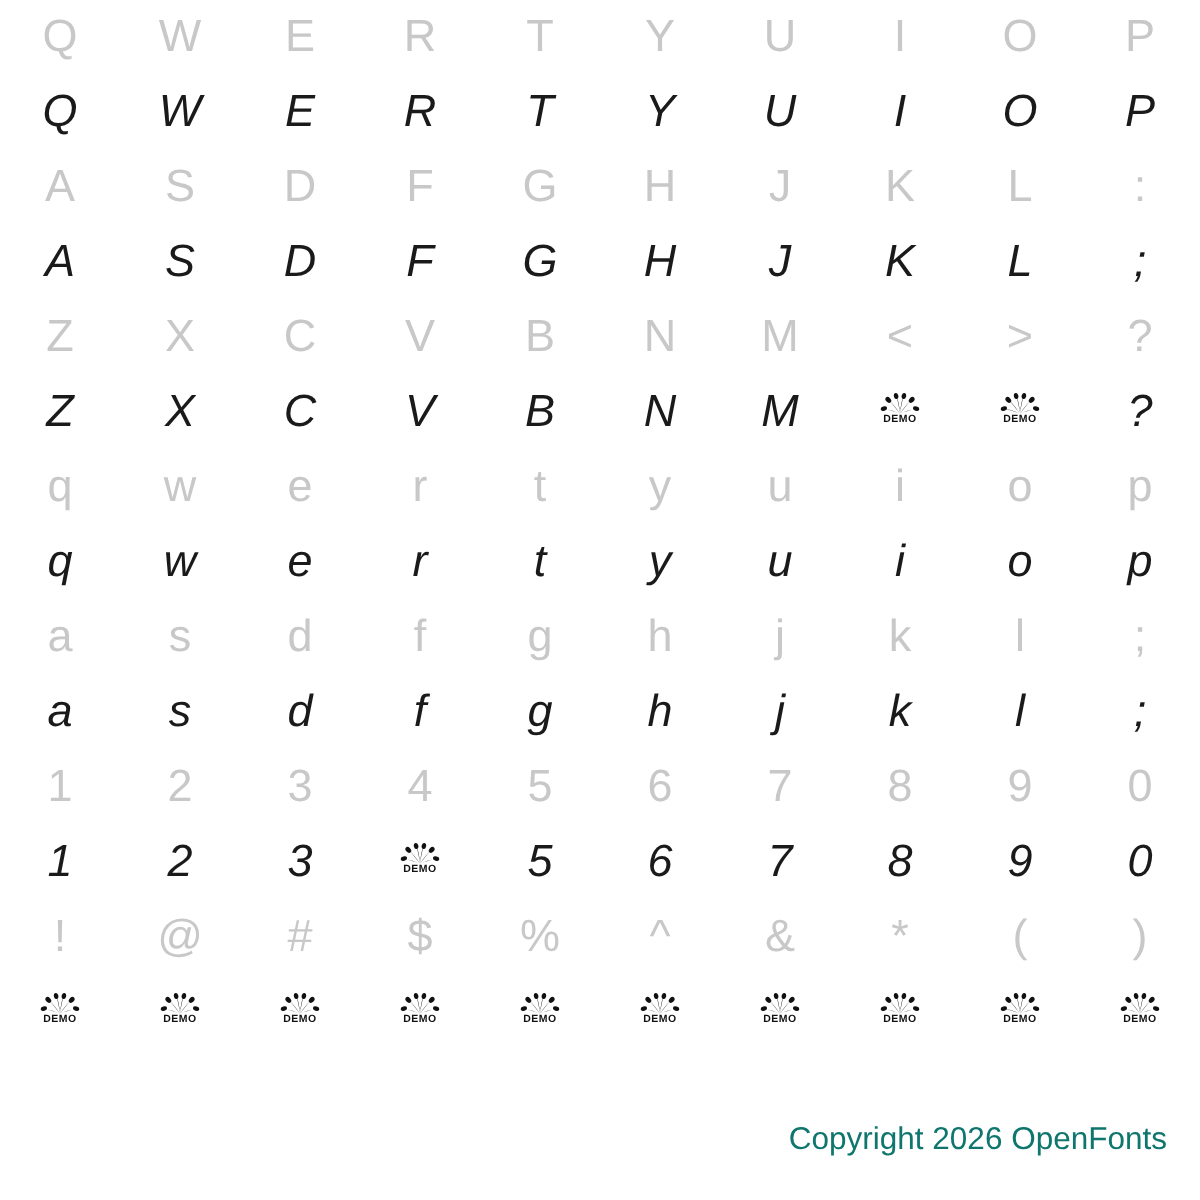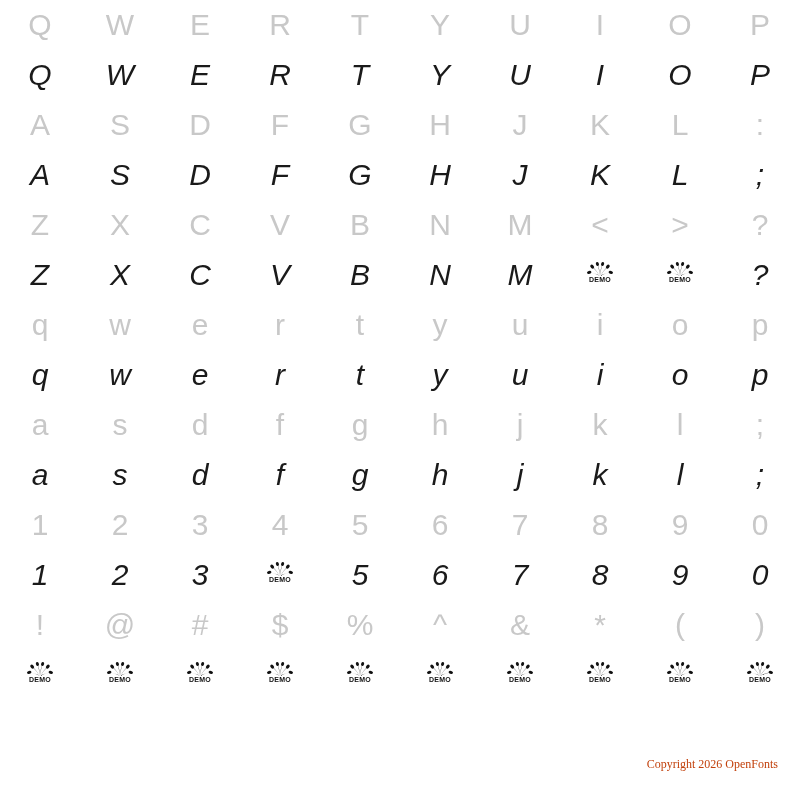--- a/index.html
+++ b/index.html
@@ -69,23 +69,23 @@
     letter-spacing: 0.3px;
     color: #111111;
     font-style: normal;
     font-weight: bold;
     font-family: "Liberation Sans", sans-serif;
   }
   .copyright {
     position: absolute;
     right: 22px;
     bottom: 28px;
-    font-size: 12px;
-    color: #c2410c;
-    font-family: Liberation Serif, serif;
+    font-size: 21px;
+    color: #0f766e;
+    font-family: Liberation Sans, sans-serif;
     white-space: nowrap;
   }
 </style>
 </head>
 <body>
 
 <div id="sheet">
   <div class="grid">
       <div class="cell ref">Q</div>
       <div class="cell ref">W</div>

